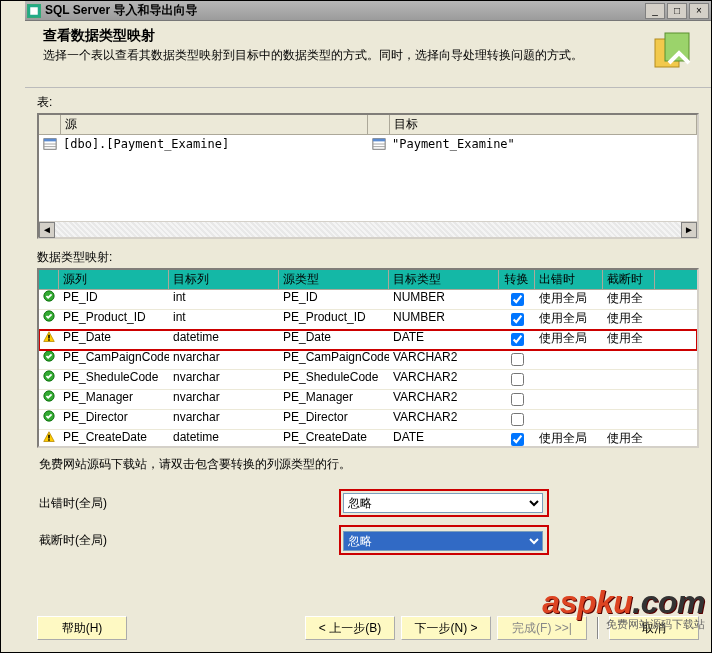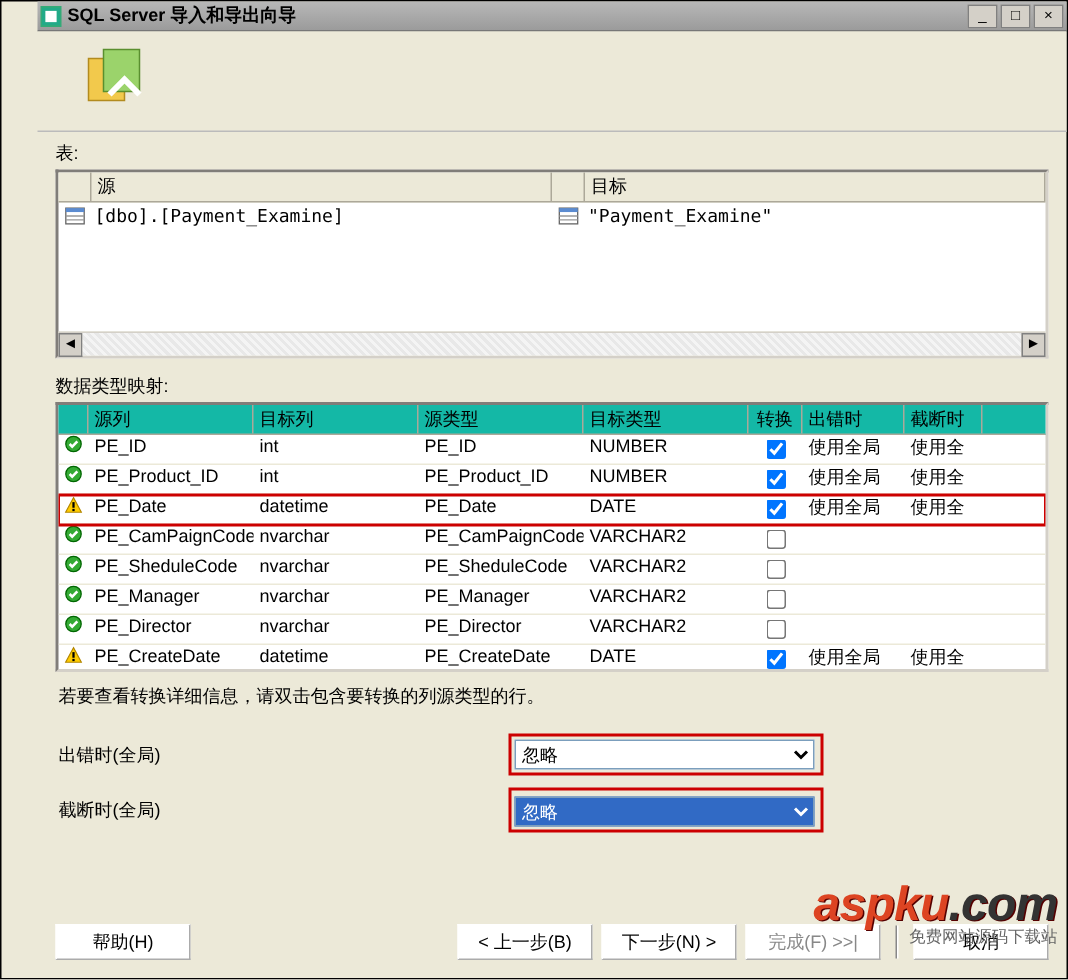--- a/index.html
+++ b/index.html
@@ -48,21 +48,21 @@
   .status-warn { width:14px; height:14px; }
   .chk { width:13px; height:13px; }
   .hint-text { margin:8px 2px 12px 2px; }
   .glob-row { display:flex; align-items:center; margin:4px 2px; }
   .glob-label { width:300px; }
   .select-wrap { border:2px solid #c00; padding:2px 4px 2px 2px; }
   .select-wrap.sel2 { padding-top:4px; }
   select.glob { width:200px; font-size:12px; background:#fff; border:1px solid #7b9ebd; height:20px; }
   select.glob.active { background:#316ac5; color:#fff; }
   .footer { padding:8px 12px 12px 12px; display:flex; align-items:center; gap:6px; }
-  .btn { min-width:90px; height:24px; background:#ffffff; border:1px outset #fff; font-size:12px; cursor:pointer; }
+  .btn { min-width:90px; height:24px; background:#fef9c3; border:1px outset #fff; font-size:12px; cursor:pointer; }
   .btn:disabled { color:#888; }
   .divider { width:2px; height:22px; border-left:1px solid #888; border-right:1px solid #fff; margin:0 4px; }
   .watermark { position:absolute; right:6px; bottom:20px; pointer-events:none; }
   .watermark .big { font-family: Arial, sans-serif; font-weight:900; font-size:32px; font-style:italic; color:#d42; text-shadow:1px 1px 0 #500; letter-spacing:-0.5px; }
   .watermark .big .com { color:#333; }
   .watermark .small { font-size:11px; color:#666; text-align:right; margin-top:-4px; }
   .tbl-icon { width:14px; height:14px; }
 </style>
 </head>
 <body>
@@ -78,20 +78,24 @@
     </span>
     <span class="title-text">SQL Server 导入和导出向导</span>
     <div class="win-btns">
       <div class="win-btn">_</div>
       <div class="win-btn">□</div>
       <div class="win-btn">×</div>
     </div>
   </div>
 
   <div class="header">
+    <div class="header-texts">
+      <h1>查看数据类型映射</h1>
+      <p>选择一个表以查看其数据类型映射到目标中的数据类型的方式。同时，选择向导处理转换问题的方式。</p>
+    </div>
     <div class="header-icon">
       <svg viewBox="0 0 48 48">
           <rect x="6" y="10" width="24" height="28" fill="#f2c94c" stroke="#b28b1f"></rect>
           <rect x="16" y="4" width="24" height="28" fill="#9bd36b" stroke="#5a8f2f"></rect>
           <path d="M20 34 L30 24 L40 34" stroke="#fff" stroke-width="4" fill="none"></path>
         </svg>
     </div>
   </div>
 
   <div class="content">
@@ -279,21 +283,21 @@
             <div class="mcell c-dtype">DATE</div>
             <div class="mcell c-conv">
               <input type="checkbox" class="chk" checked="" style="">
             </div>
             <div class="mcell c-err">使用全局</div>
             <div class="mcell c-trunc">使用全</div>
           </div>
         </div>
     </div>
 
-    <div class="hint-text">若要查看转换详细信息，请双击包含要转换的列源类型的行。</div>
+    <div class="hint-text">免费网站源码下载站，请双击包含要转换的列源类型的行。</div>
 
     <div class="glob-row">
       <div class="glob-label">出错时(全局)</div>
       <div class="select-wrap">
         <select class="glob">
           <option>忽略</option>
         </select>
       </div>
     </div>
     <div class="glob-row">

